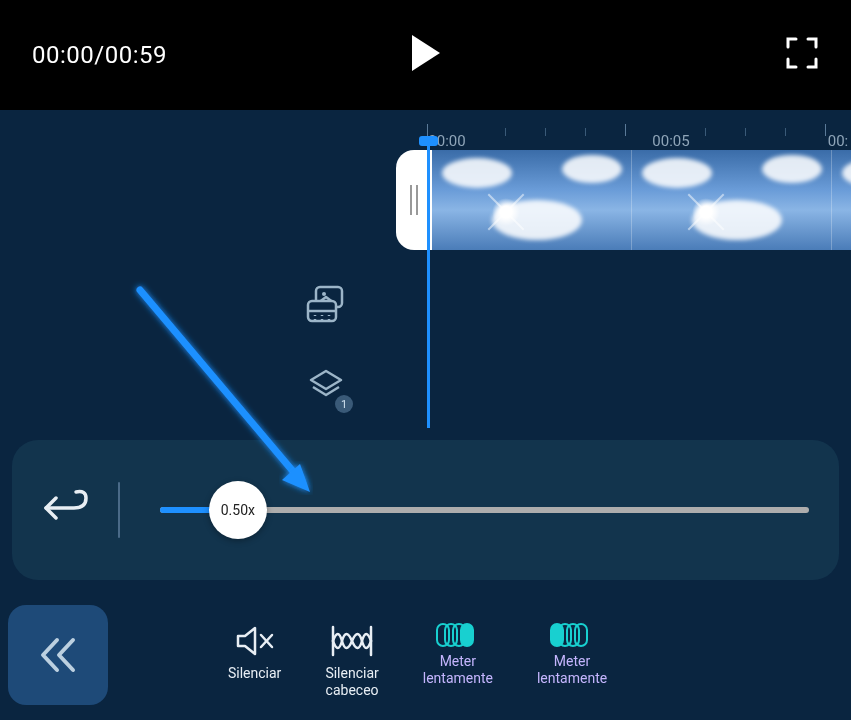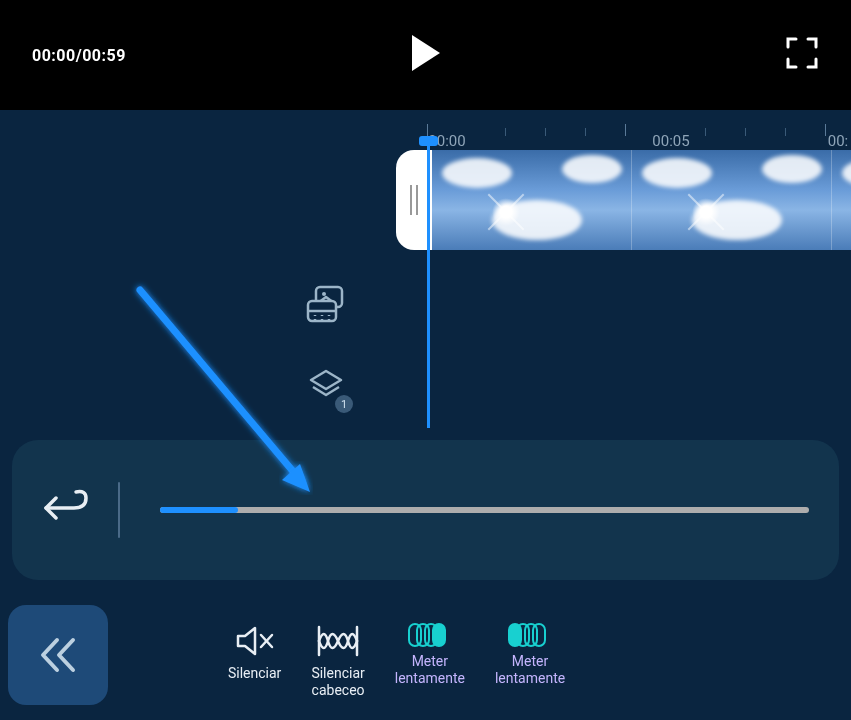--- a/index.html
+++ b/index.html
@@ -5,21 +5,21 @@
   * { box-sizing: border-box; margin: 0; padding: 0; }
   html, body { width: 851px; height: 720px; overflow: hidden; font-family: -apple-system, Segoe UI, Roboto, sans-serif; }
   .app { width: 851px; height: 720px; background: #0a2540; position: relative; }
 
   
   .topbar {
     position: absolute; top: 0; left: 0; right: 0; height: 110px;
     background: #000; display: flex; align-items: center; justify-content: space-between;
     padding: 0 32px;
   }
-  .time { color: #fff; font-size: 16px; letter-spacing: 0.5px; font-weight: 700;}
+  .time { color: #fff; font-size: 24px; letter-spacing: 0.5px; font-weight: 400;}
   .play-btn { position:absolute; left:50%; top:50%; transform:translate(-50%,-50%); cursor:pointer;}
   .fullscreen-btn { cursor:pointer; }
 
   
   .timeline-area {
     position: absolute; top: 110px; left: 0; right: 0; height: 320px;
     background: #0a2540;
   }
   .ruler {
     position: absolute; top: 0; left: 0; right: 0; height: 32px;
@@ -92,21 +92,21 @@
 
   
   .bottom-bar {
     position:absolute; left:0; right:0; bottom:0; height:130px;
     background:#0a2540; display:flex; align-items:center;
   }
   .collapse-btn {
     width:100px; height:100px; margin-left:8px; background:#1e4a78; border-radius:18px;
     display:flex; align-items:center; justify-content:center; cursor:pointer;
   }
-  .actions { flex:1; display:flex; align-items:flex-start; justify-content:flex-start; gap:30px; padding-left:120px; padding-top:12px;}
+  .actions { flex:1; display:flex; align-items:flex-start; justify-content:flex-start; gap:44px; padding-left:120px; padding-top:12px;}
   .action { display:flex; flex-direction:column; align-items:center; gap:6px; cursor:pointer; }
   .action-label { color:#e8eef4; font-size:14px; text-align:center; line-height:1.2; white-space:pre-line;}
   .action.active .action-label { color:#c4b5fd; }
   .toggle-pills { display:flex; gap:-4px; align-items:center;}
   .pill { width:14px; height:24px; border-radius:8px; border:2px solid #18d0d0; margin-left:-6px;}
   .pill.filled { background:#18d0d0;}
 
 </style>
 </head>
 <body>
@@ -220,20 +220,23 @@
     <div class="back-btn">
       <svg width="48" height="40" viewBox="0 0 48 40" fill="none" stroke="#e8eef4" stroke-width="3.5" stroke-linecap="round" stroke-linejoin="round">
         <path d="M14 10 L4 20 L14 30"></path>
         <path d="M4 20 H32 Q44 20 44 10 Q44 2 34 4"></path>
       </svg>
     </div>
     <div class="vsep"></div>
     <div class="slider-wrap">
       <div class="slider-track"></div>
       <div class="slider-fill" style="width:12%"></div>
+      <div class="slider-handle" style="left:12%">
+        <span>0.50x</span>
+      </div>
     </div>
   </div>
 
   <div class="bottom-bar">
     <div class="collapse-btn">
       <svg width="46" height="46" viewBox="0 0 46 46" fill="none" stroke="#bcd0e0" stroke-width="4" stroke-linecap="round" stroke-linejoin="round">
         <path d="M22 8 L8 23 L22 38"></path>
           <path d="M38 8 L24 23 L38 38"></path>
       </svg>
     </div>

